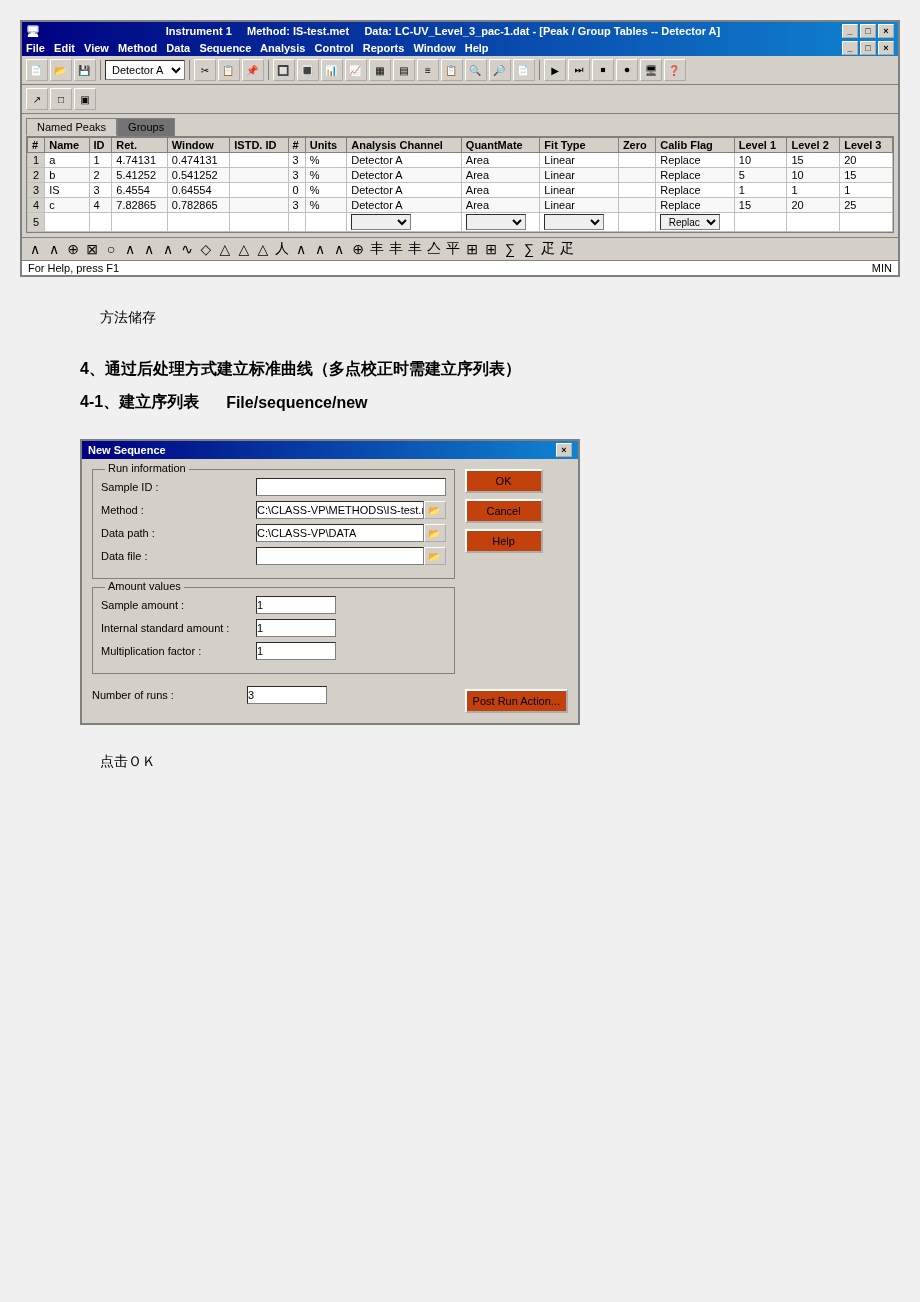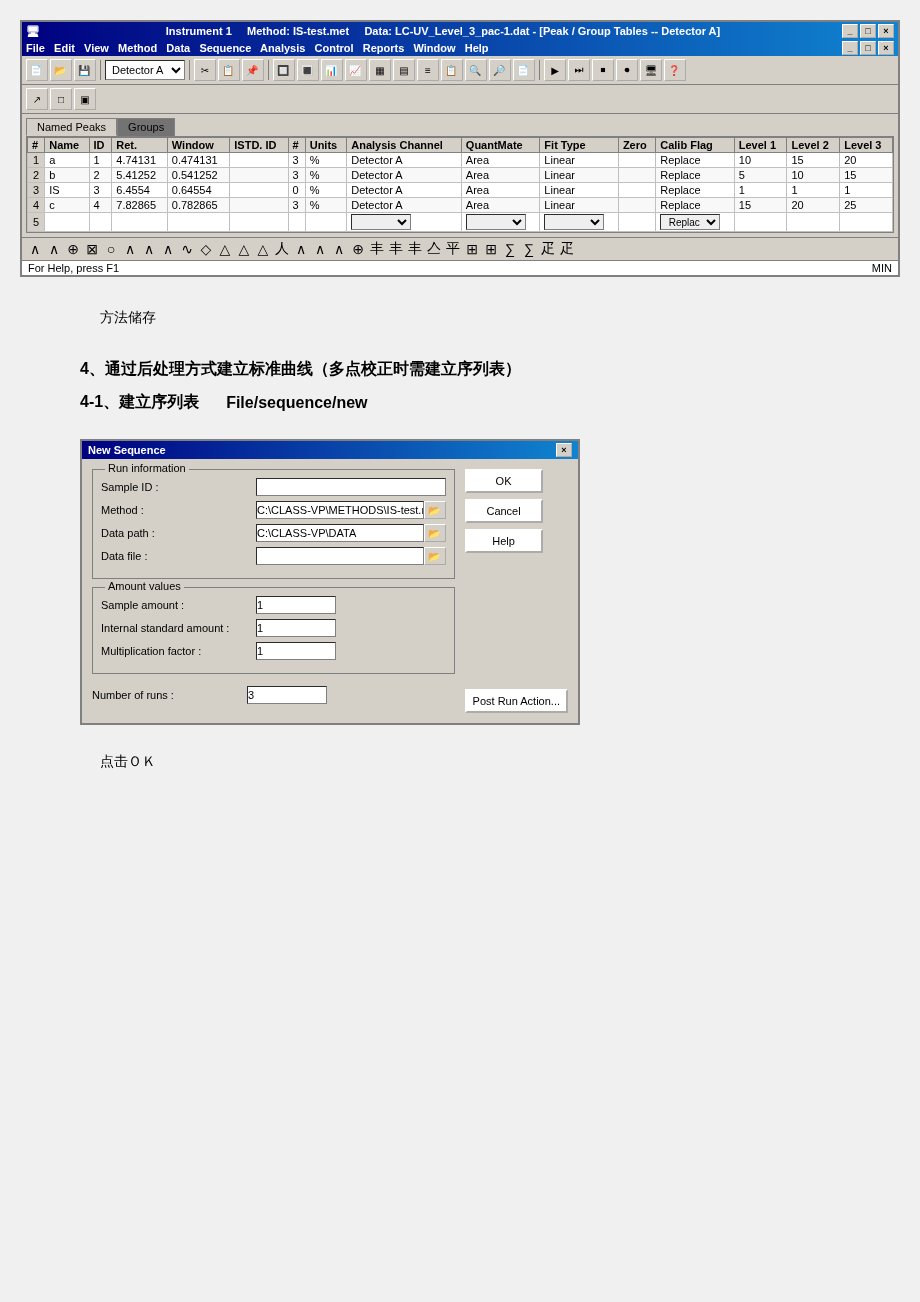--- a/index.html
+++ b/index.html
@@ -266,21 +266,21 @@
     .dialog-buttons {
       display: flex;
       flex-direction: column;
       gap: 6px;
       min-width: 80px;
     }
 
     .dialog-btn {
       width: 78px;
       height: 24px;
-      background: #ffffff;
+      background: #c2410c;
       border: 2px outset #fff;
       cursor: pointer;
       font-size: 11px;
       text-align: center;
     }
 
     .group-box {
       border: 1px solid #808080;
       padding: 8px;
       margin-bottom: 8px;

